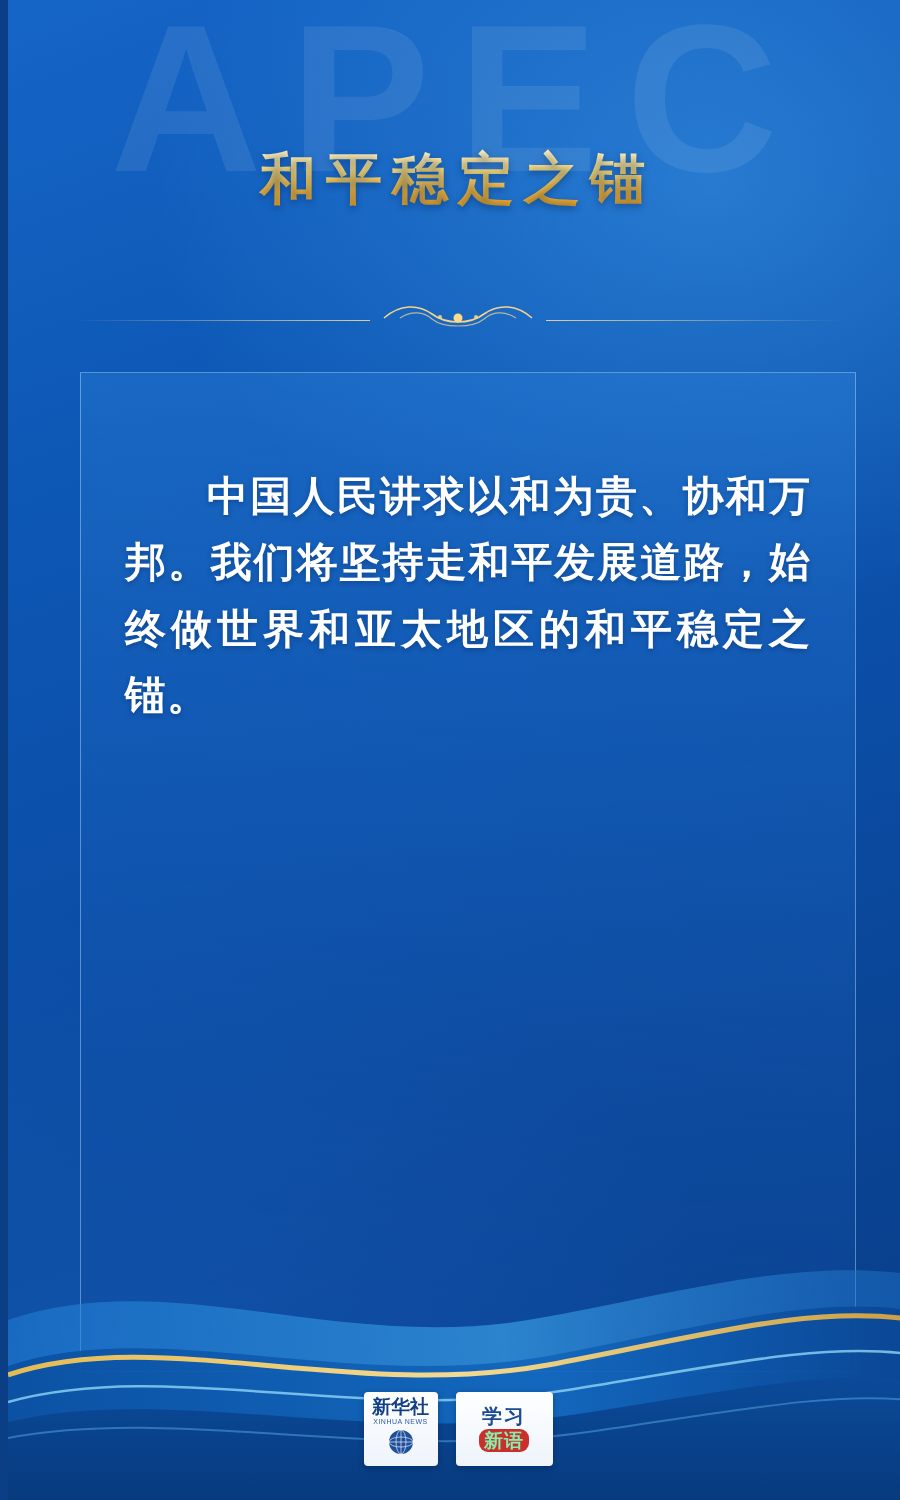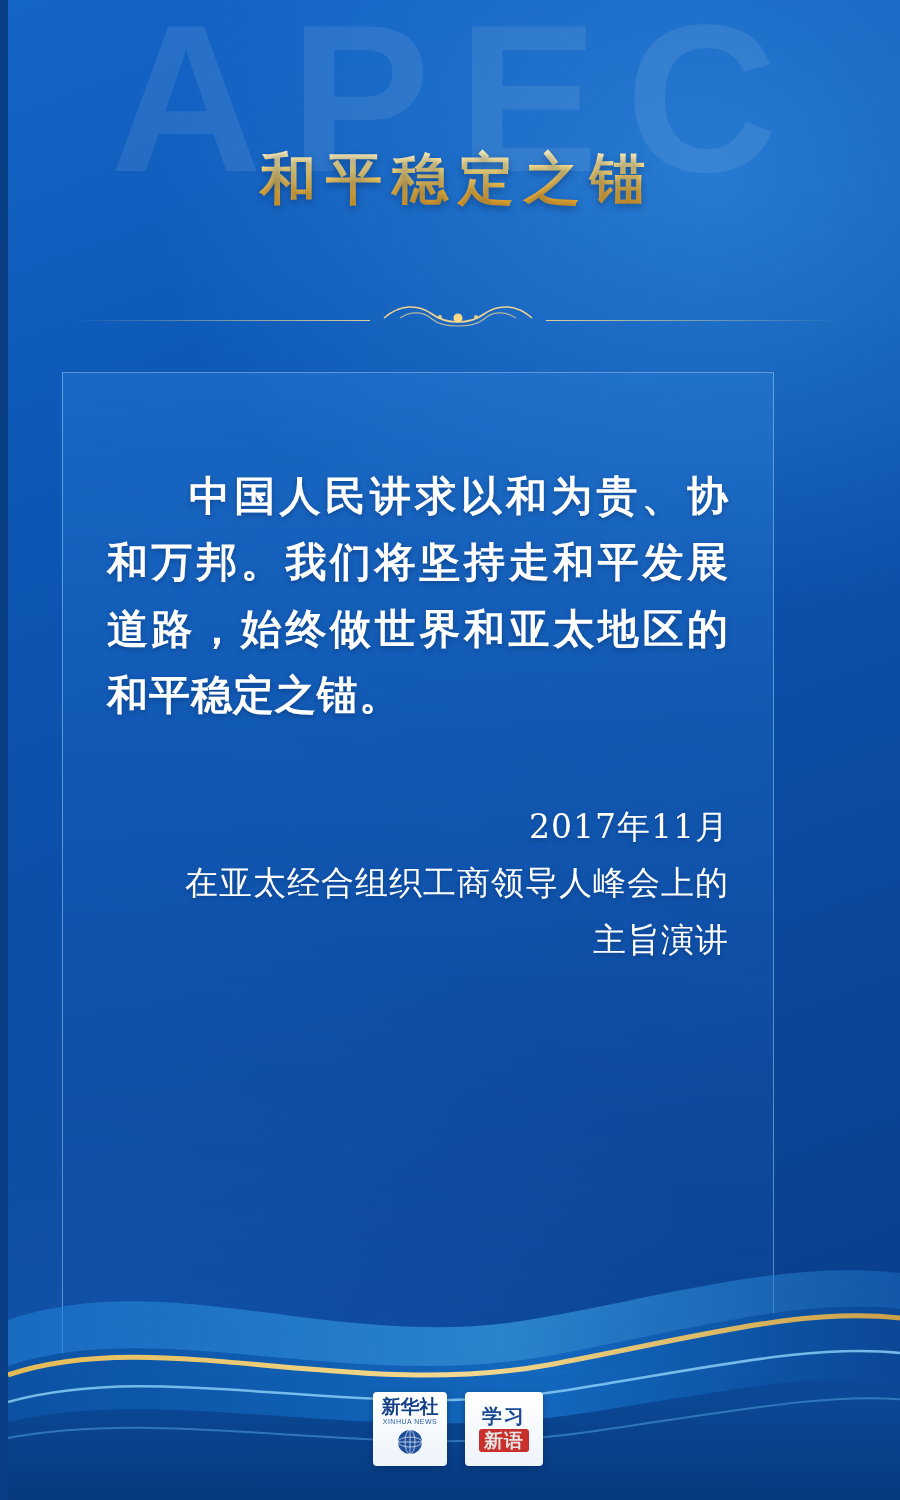--- a/index.html
+++ b/index.html
@@ -79,22 +79,22 @@
   .divider .ornament {
     flex: 0 0 auto;
     margin: 0 8px;
     color: #ffd98a;
     display: block;
   }
   
   .card {
     position: absolute;
     top: 372px;
-    left: 54px;
-    width: 712px;
+    left: 72px;
+    width: 776px;
     height: 1000px;
     box-sizing: border-box;
     border: 1px solid rgba(180,225,255,0.45);
     background: linear-gradient(185deg, rgba(40,125,215,0.45) 0%, rgba(28,105,195,0.38) 35%, rgba(20,85,175,0.30) 70%, rgba(15,70,160,0.22) 100%);
     padding: 90px 44px 0 44px;
   }
   .quote {
     font-family: "DejaVu Serif", serif;
     font-weight: bold;
     color: #ffffff;
@@ -160,21 +160,21 @@
     font-family: "Liberation Sans", sans-serif;
     font-size: 7px;
     color: #2a5da8;
     letter-spacing: 0.5px;
     margin-top: 1px;
   }
   .logo-xinhua .globe {
     margin-top: 2px;
   }
   .logo-xuexi {
-    width: 78px;
+    width: 97px;
     height: 74px;
     border-radius: 4px;
     background: linear-gradient(180deg, #ffffff 0%, #eef4fb 100%);
     display: flex;
     flex-direction: column;
     align-items: center;
     justify-content: center;
     box-sizing: border-box;
     box-shadow: 0 2px 6px rgba(0,20,60,0.35);
     position: relative;
@@ -186,24 +186,24 @@
     font-size: 20px;
     color: #1b4a94;
     letter-spacing: 2px;
     line-height: 1.05;
   }
   .logo-xuexi .bot {
     margin-top: 2px;
     font-family: "DejaVu Serif", serif;
     font-weight: bold;
     font-size: 19px;
-    color: #e5e5e5;
+    color: #86efac;
     background: #c9302c;
     padding: 1px 5px;
-    border-radius: 3px;
+    border-radius: 9px;
     letter-spacing: 1px;
     line-height: 1.15;
   }
 </style>
 </head>
 <body>
 
 <div class="poster">
 
   <div class="watermark">APEC</div>
@@ -219,25 +219,20 @@
         <circle cx="80" cy="17" r="4.5" fill="#ffd98a"></circle>
         <circle cx="62" cy="16" r="2" fill="#ffd98a" opacity="0.85"></circle>
         <circle cx="98" cy="16" r="2" fill="#ffd98a" opacity="0.85"></circle>
       </svg>
     </span>
     <div class="line right"></div>
   </div>
 
   <div class="card">
     <div class="quote">中国人民讲求以和为贵、协和万邦。我们将坚持走和平发展道路，始终做世界和亚太地区的和平稳定之锚。</div>
-    <div class="attribution">
-      <div>2017年11月</div>
-      <div>在亚太经合组织工商领导人峰会上的</div>
-      <div>主旨演讲</div>
-    </div>
   </div>
 
   <svg class="waves" viewBox="0 0 900 330" preserveAspectRatio="none" xmlns="http://www.w3.org/2000/svg">
     <defs>
       <linearGradient id="wv1" x1="0" y1="0" x2="1" y2="0">
         <stop offset="0%" stop-color="#1f7fd6" stop-opacity="0.55"></stop>
         <stop offset="55%" stop-color="#3ba3e8" stop-opacity="0.65"></stop>
         <stop offset="100%" stop-color="#1d6ec4" stop-opacity="0.5"></stop>
       </linearGradient>
       <linearGradient id="wv2" x1="0" y1="0" x2="1" y2="0">

